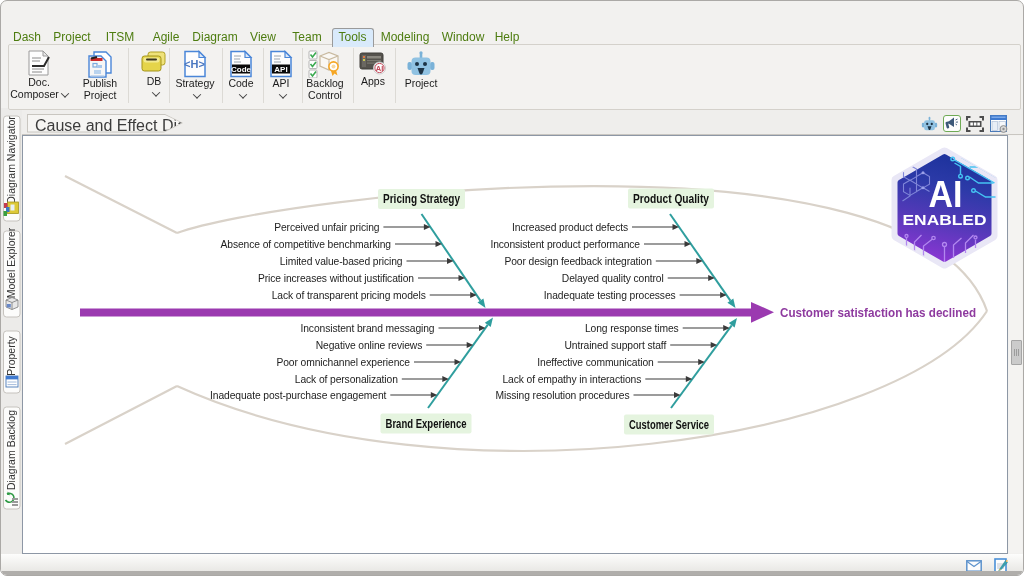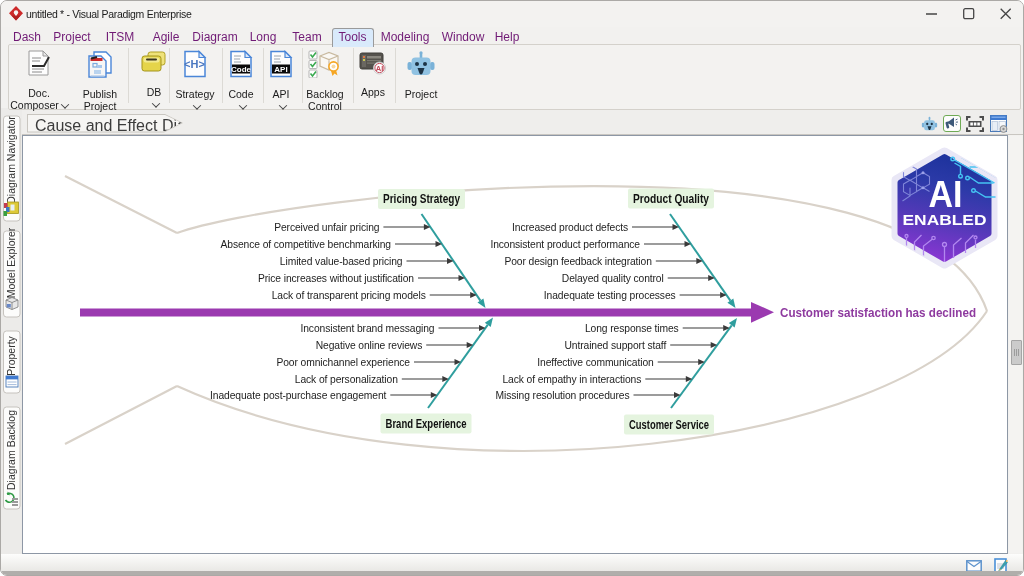--- a/index.html
+++ b/index.html
@@ -1,28 +1,28 @@
 <!DOCTYPE html>
 <html><head><meta charset="utf-8">
 <style>
 html,body{margin:0;padding:0;width:1024px;height:576px;overflow:hidden;background:#fff;
 font-family:"Liberation Sans",sans-serif;}
 #win{position:absolute;left:0;top:0;width:1022px;height:574px;background:#f2f1ef;
 border:1px solid #aba9a6;border-radius:7px;overflow:hidden;}
 .titlebar{position:absolute;left:0;top:0;width:100%;height:26px;background:#f3f2f0;}
 .title{position:absolute;left:25px;top:7px;font-size:10.5px;letter-spacing:-0.3px;color:#1b1b1b;}
 .menubar{position:absolute;left:0;top:26px;width:100%;height:18px;}
-.mi{position:absolute;top:2.5px;font-size:12px;color:#701a75;transform:translateX(-50%);}
+.mi{position:absolute;top:2.5px;font-size:12px;color:#4d7c0f;transform:translateX(-50%);}
 .toolsbox{position:absolute;left:331px;top:0.5px;width:40px;height:18px;background:#d9eafb;border:1px solid #9a9a9a;border-bottom:none;border-radius:3px 3px 0 0;z-index:3;}
 .toolpanel{position:absolute;left:7px;top:43px;width:1011px;height:64px;background:#f3f2f0;
 border:1px solid #d4d1cb;border-radius:2px;z-index:2;}
 .tsep{position:absolute;top:3px;width:1px;height:55px;background:#dcdad5;}
 .tbtn{position:absolute;top:0;text-align:center;font-size:10.5px;color:#1b1b1b;}
 .tbtn svg{display:block;margin:0 auto;}
-.tlab{line-height:11.5px;margin-top:11px;}
+.tlab{line-height:11.5px;margin-top:0;}
 .chev{display:inline-block;width:5px;height:5px;border-right:1.4px solid #444;
 border-bottom:1.4px solid #444;transform:rotate(45deg) translate(-1px,-1px);margin-left:3px;}
 .chevrow{height:11px;}
 .tabbar{position:absolute;left:0;top:107px;width:100%;height:26px;background:#efeeec;
 border-bottom:1px solid #c9c6c1;}
 .dtab-o{position:absolute;left:26px;top:5.5px;width:156px;height:19px;background:#c9c6c0;clip-path:polygon(0 0,137px 0,156px 9.5px,137px 19px,0 19px);}
 .dtab-i{position:absolute;left:1px;top:1px;width:154px;height:17px;background:#f6f5f3;clip-path:polygon(0 0,136px 0,154px 8.5px,136px 17px,0 17px);}
 .dtab-t{position:absolute;left:7px;top:2px;font-size:16px;color:#3c3c3c;white-space:nowrap;}
 .side{position:absolute;left:0;top:107px;width:21px;height:463px;background:#ecebe9;}
 .canvas{position:absolute;left:21px;top:134px;width:986px;height:419px;background:#fff;
@@ -175,45 +175,27 @@
   <path d="M-34.5,-20.2 L-34.5,-12 L-42,-7"></path>
   <circle cx="-21.5" cy="-35.3" r="1.5" fill="#9aa0e8" stroke="none"></circle>
   <circle cx="-34.5" cy="-42.8" r="1.5" fill="#9aa0e8" stroke="none"></circle>
   <circle cx="-21.5" cy="-20.3" r="1.5" fill="#9aa0e8" stroke="none"></circle>
  </g>
  </g>
  <text x="1" y="-1" text-anchor="middle" font-size="37" font-weight="bold" fill="#fff" textLength="34" lengthAdjust="spacingAndGlyphs">AI</text>
  <text x="0" y="16.5" text-anchor="middle" font-size="15.5" font-weight="bold" fill="#fff" textLength="84" lengthAdjust="spacingAndGlyphs">ENABLED</text>
 </g>
   </svg>
-  <div class="titlebar">
-    <svg width="14" height="16" style="position:absolute;left:8px;top:5px" viewBox="0 0 14 16">
-      <polygon points="7,0 14,7.2 7,14.4 0,7.2" fill="#cd2a2a"></polygon>
-      <polygon points="7,9.5 11.5,9.5 7,14.4 2.5,9.5" fill="#b02020"></polygon>
-      <circle cx="7" cy="6.4" r="2.2" fill="#f6f5f3"></circle>
-      <rect x="6" y="6.4" width="2" height="3" fill="#f6f5f3"></rect>
-    </svg>
-    <span class="title">untitled&nbsp;*&nbsp;-&nbsp;Visual&nbsp;Paradigm&nbsp;Enterprise</span>
-    <svg class="wbtn" style="left:925px" width="12" height="26">
-        <line x1="0" y1="13" x2="11" y2="13" stroke="#454545" stroke-width="1.3"></line>
-      </svg>
-    <svg class="wbtn" style="left:962px" width="12" height="26">
-        <rect x="0.7" y="7.7" width="10" height="10" rx="1.5" fill="none" stroke="#454545" stroke-width="1.3"></rect>
-      </svg>
-    <svg class="wbtn" style="left:999px" width="12" height="26">
-        <path d="M0.7,7.7 L10.7,17.7 M10.7,7.7 L0.7,17.7" stroke="#454545" stroke-width="1.3"></path>
-      </svg>
-  </div>
   <div class="menubar">
     <span class="mi" style="left:26px">Dash</span>
     <span class="mi" style="left:71px">Project</span>
     <span class="mi" style="left:119px">ITSM</span>
     <span class="mi" style="left:165px">Agile</span>
     <span class="mi" style="left:214px">Diagram</span>
-    <span class="mi" style="left:262px">Long</span>
+    <span class="mi" style="left:262px">View</span>
     <span class="mi" style="left:306px">Team</span>
     <div class="toolsbox"></div>
     <span class="mi" style="left:351.5px;z-index:4">Tools</span>
     <span class="mi" style="left:404px">Modeling</span>
     <span class="mi" style="left:462px">Window</span>
     <span class="mi" style="left:506px">Help</span>
   </div>
   <div class="toolpanel">
     <div class="tsep" style="left:119px"></div>
     <div class="tsep" style="left:160px"></div>

